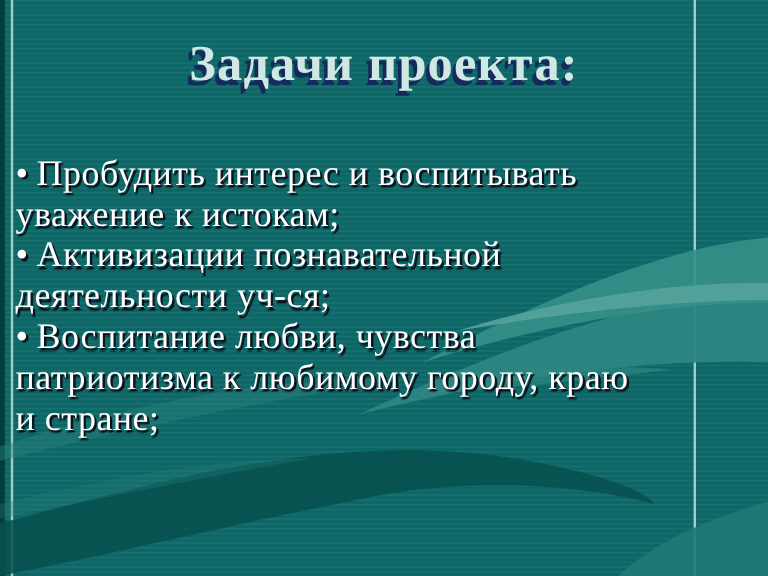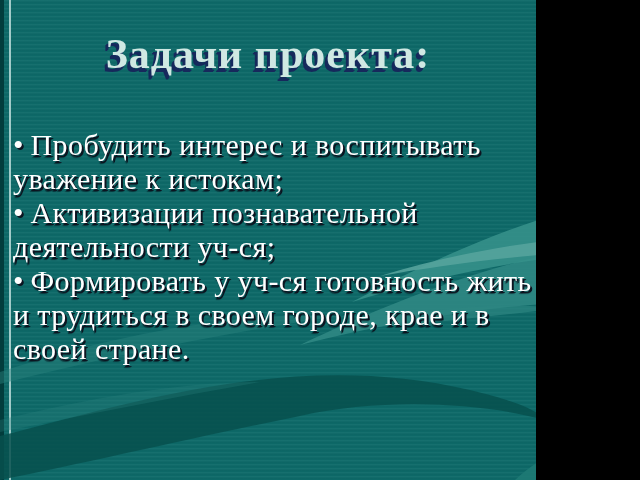--- a/index.html
+++ b/index.html
@@ -1,18 +1,18 @@
 <!DOCTYPE html>
 <html><head>
 <meta charset="utf-8">
 <style>
   html,body{margin:0;padding:0;background:#000;}
   .slide{
     position:relative;
-    width:536px;height:480px;
+    width:640px;height:480px;
     overflow:hidden;
     background-color:#0d6968;
     background-image:repeating-linear-gradient(180deg,
       rgba(190,225,220,0.05) 0px, rgba(190,225,220,0.05) 1px,
       rgba(0,30,30,0.05) 2px, rgba(0,0,0,0) 4px);
     font-family:"Liberation Serif", serif;
   }
   .edge-strip{
     position:absolute;left:0;top:0;width:4px;height:480px;
     background:#023c3c;z-index:0;
@@ -65,18 +65,18 @@
     <path d="M640,418 C590,432 545,452 515,480 L640,480 Z" fill="#1e7a74" opacity="0.9"></path>
   </svg>
 
   <h1 class="title">Задачи проекта:</h1>
 
   <div class="body-text">
     <p class="bullet-item"><span class="bullet">•</span><span class="text">Пробудить интерес и воспитывать
 уважение к истокам;</span></p>
     <p class="bullet-item"><span class="bullet">•</span><span class="text">Активизации познавательной
 деятельности уч-ся;</span></p>
-    <p class="bullet-item"><span class="bullet">•</span><span class="text">Формировать у уч-ся готовность жить
-и трудиться в своем городе, крае и в
-своей стране.</span></p>
+    <p class="bullet-item"><span class="bullet">•</span><span class="text">Воспитание любви, чувства
+патриотизма к любимому городу, краю
+и стране;</span></p>
   </div>
 
 </div>
 
 </body></html>

